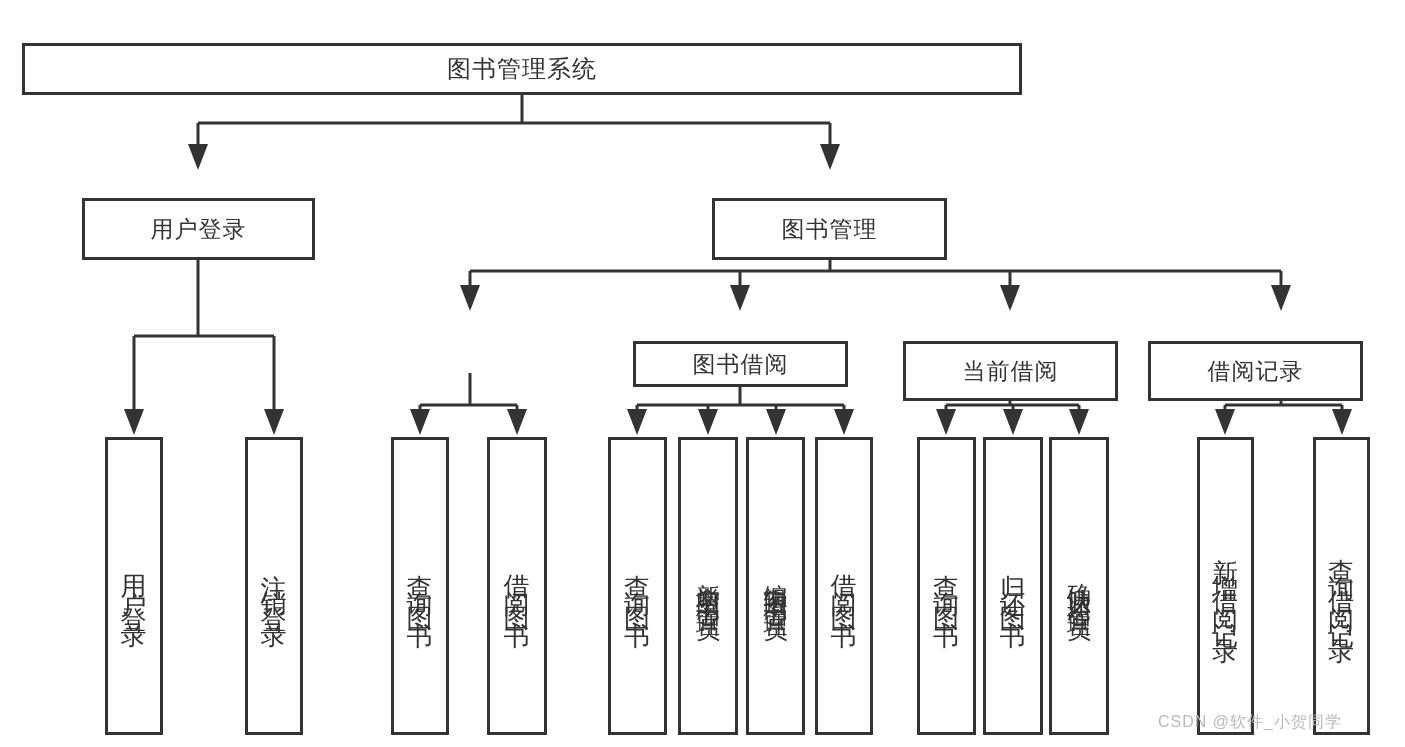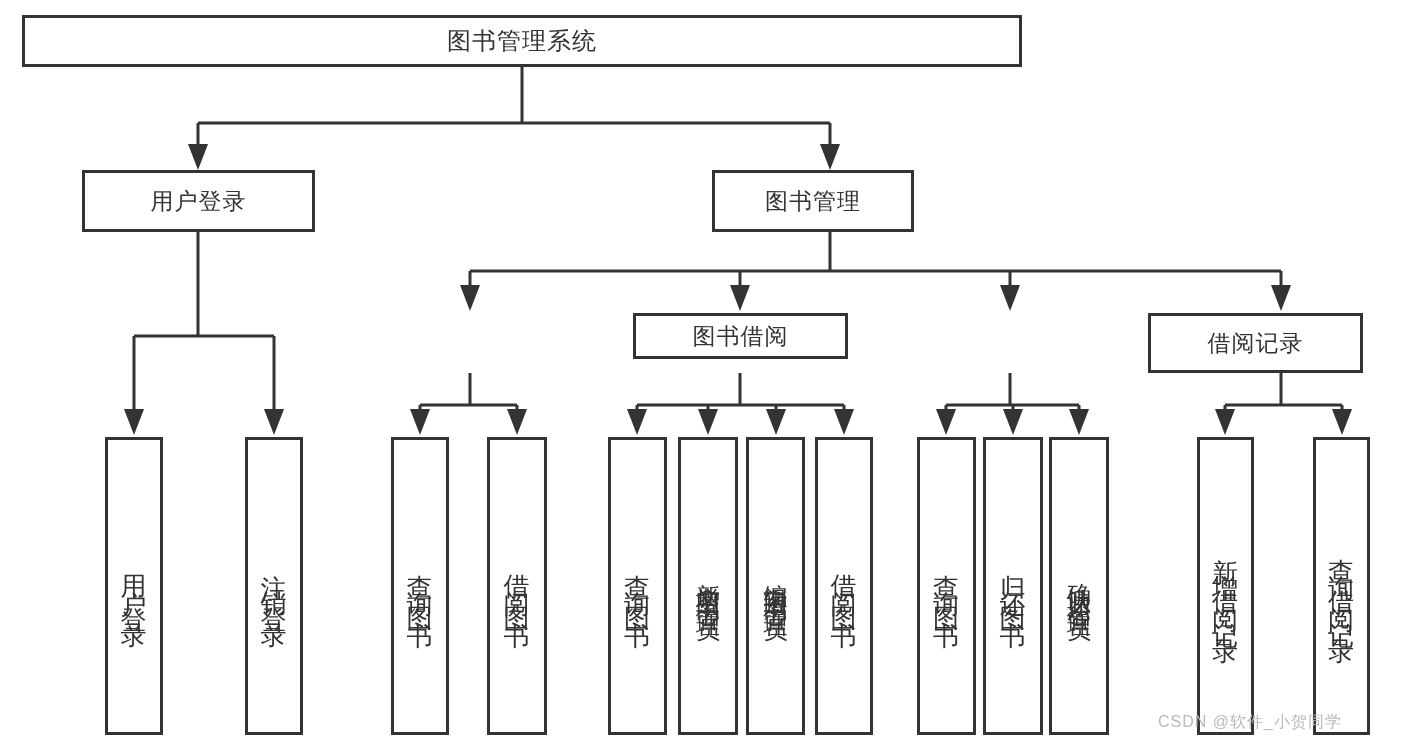--- a/index.html
+++ b/index.html
@@ -23,21 +23,21 @@
   #connectors polygon { fill: var(--line); }
   .box {
     position: absolute;
     box-sizing: border-box;
     border: 3px solid var(--line);
     background: var(--background);
     display: flex;
     align-items: center;
     justify-content: center;
   }
-  .hbox { font-size: 23px; letter-spacing: 1px; }
+  .hbox { font-size: 23px; letter-spacing: 1px; margin-top: 28px; }
   .root-box { font-size: 24px; }
   .leaf > span {
     writing-mode: vertical-lr;
     text-orientation: mixed;
     font-size: 26px;
     letter-spacing: 16px;
     line-height: 1;
   }
   .leaf.dense > span {
     font-size: 24px;
@@ -134,27 +134,30 @@
     </g>
   </svg>
 
   <div class="box hbox root-box" style="left:22px; top:15px; width:1000px; height:52px;">
     <span>图书管理系统</span>
   </div>
 
   <div class="box hbox" style="left:82px; top:170px; width:233px; height:62px;">
     <span>用户登录</span>
   </div>
-  <div class="box hbox" style="left:712px; top:170px; width:202px; height:62px;">
+  <div class="box hbox" style="left:712px; top:170px; width:235px; height:62px;">
     <span>图书管理</span>
   </div>
 
   <div class="box hbox" style="left:633px; top:313px; width:215px; height:46px;">
     <span>图书借阅</span>
   </div>
+  <div class="box hbox" style="left:903px; top:313px; width:215px; height:60px;">
+    <span>当前借阅</span>
+  </div>
   <div class="box hbox" style="left:1148px; top:313px; width:215px; height:60px;">
     <span>借阅记录</span>
   </div>
 
   <div class="box leaf" style="left:105px; top:437px; width:58px; height:298px;">
     <span>用户登录</span>
   </div>
   <div class="box leaf" style="left:245px; top:437px; width:58px; height:298px;">
     <span>注销登录</span>
   </div>

